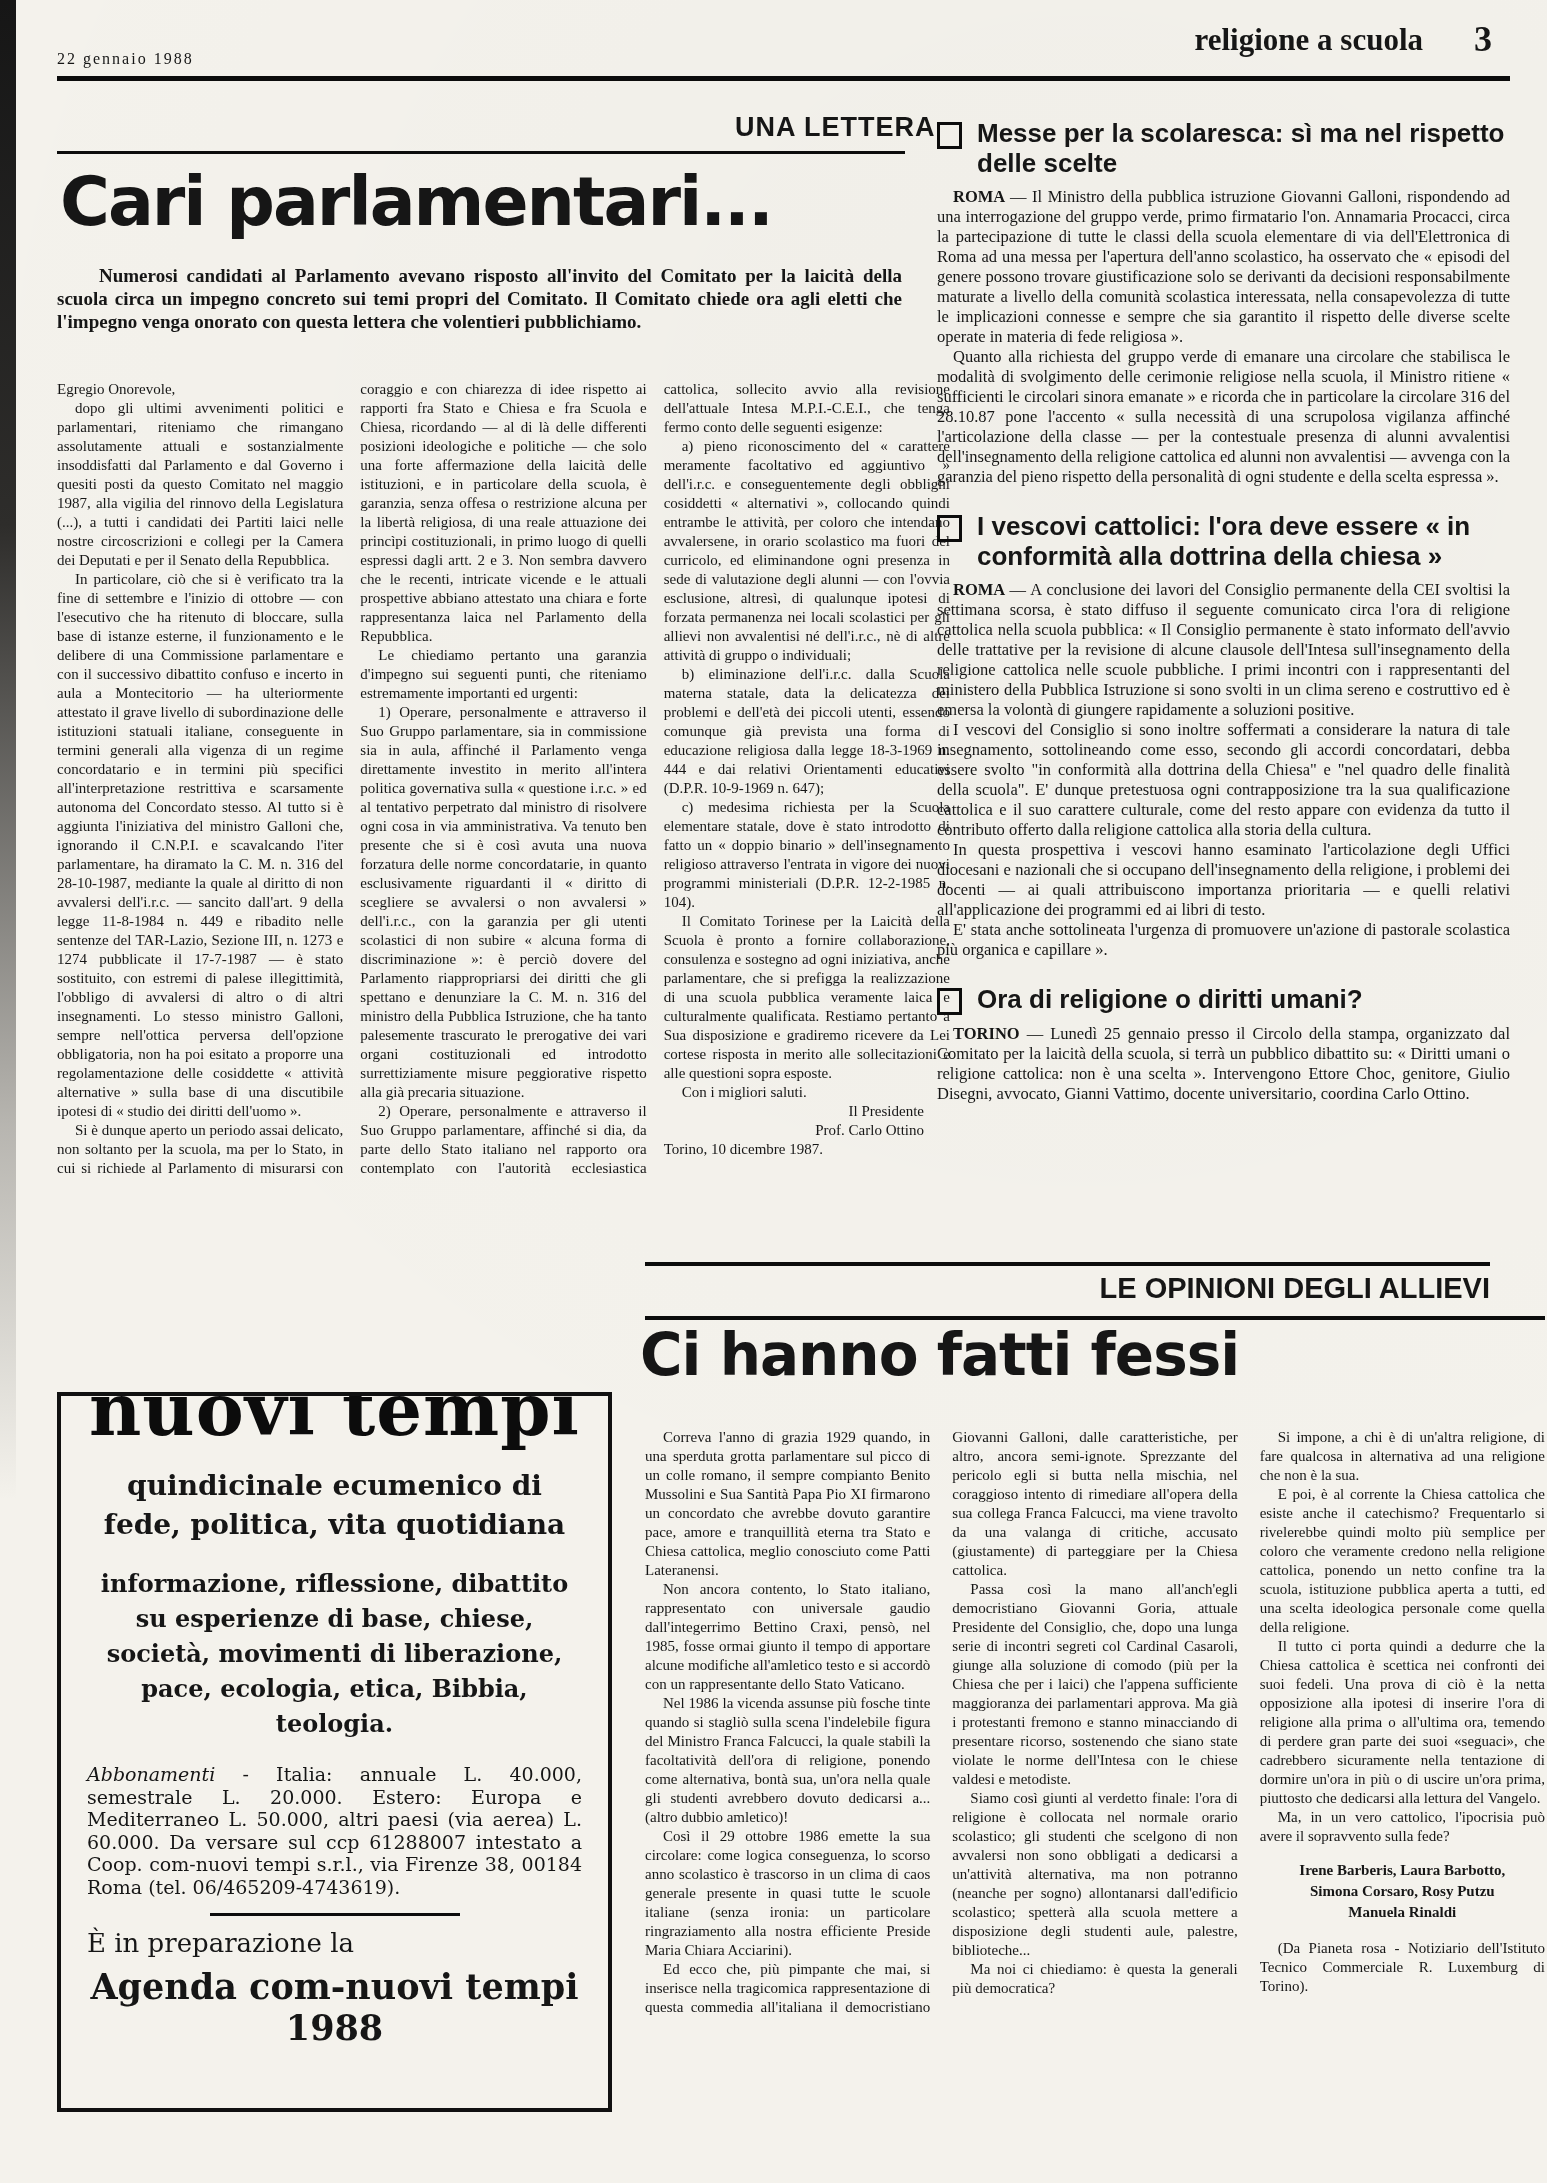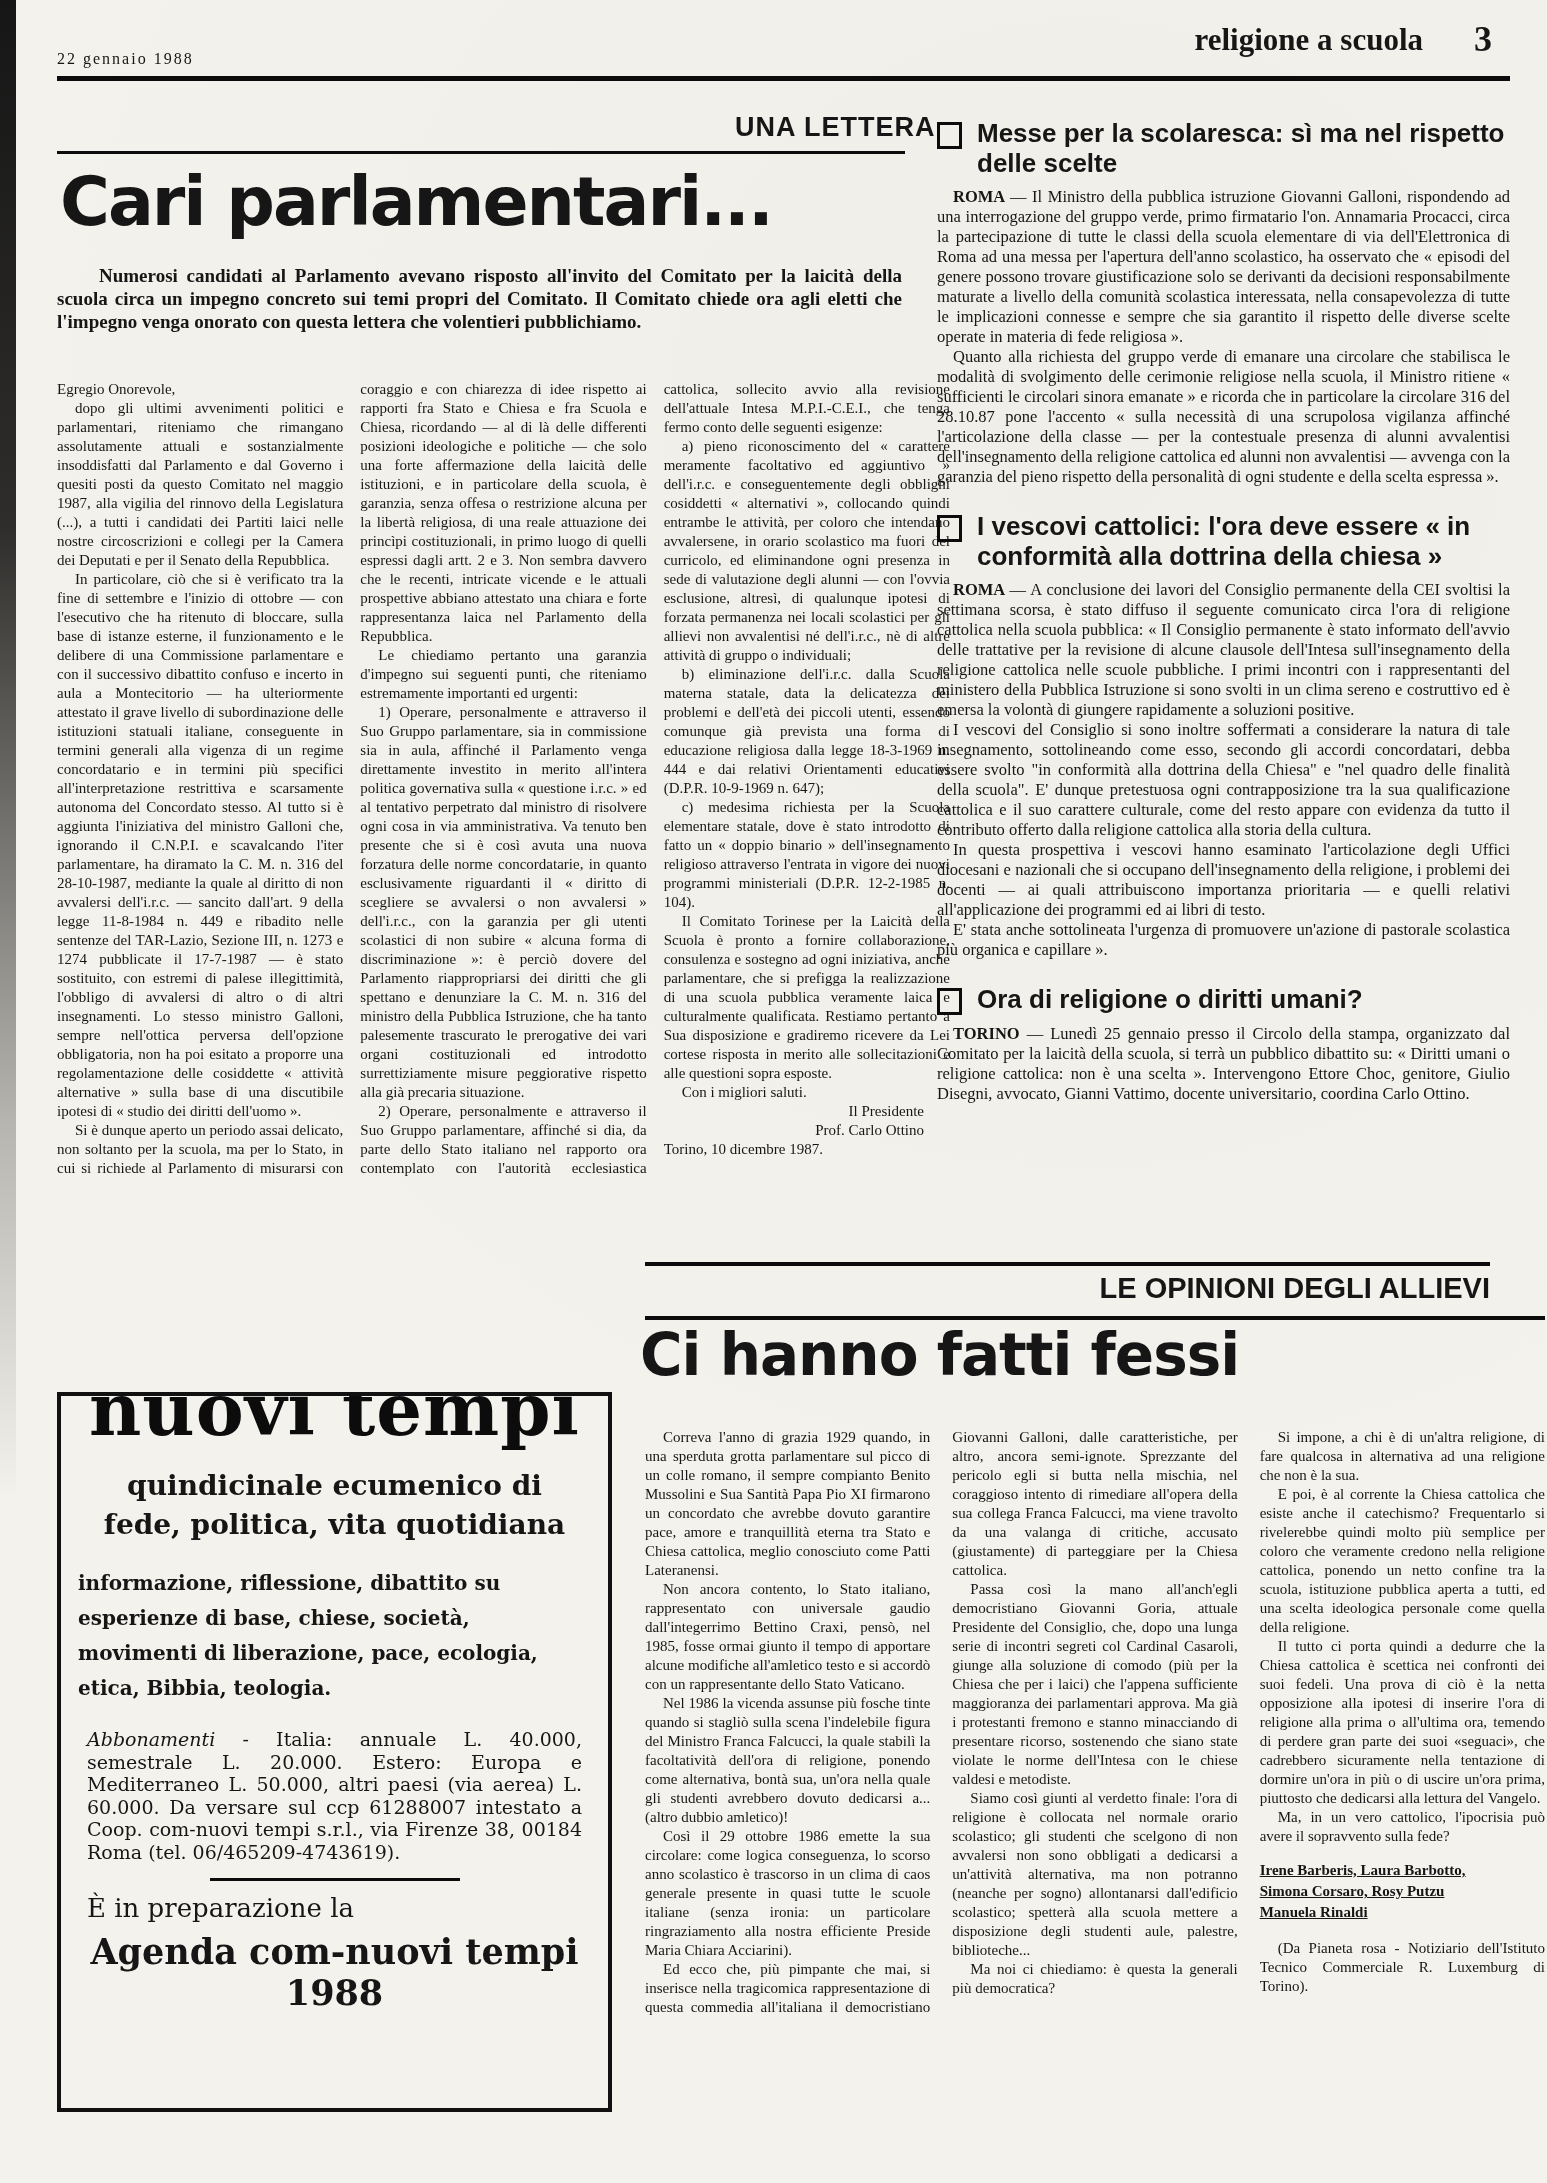--- a/index.html
+++ b/index.html
@@ -38,33 +38,33 @@
   .sq{flex:none;width:19px;height:21px;border:3px solid #0c0c0c;margin-top:4px;background:transparent;}
   .flash-body{font-size:16.5px;line-height:20px;text-align:justify;}
   .flash-body p{margin:0;text-indent:16px;}
   
   .op-rule1{left:645px;top:1262px;width:845px;height:4px;}
   .op-label{right:57px;top:1272px;font:bold 29px "Liberation Sans",sans-serif;}
   .op-rule2{left:645px;top:1316px;width:900px;height:4px;}
   .op-headline{left:640px;top:1326px;font:bold 58px/1 "DejaVu Sans",sans-serif;letter-spacing:-1px;}
   .op-cols{left:645px;top:1428px;width:900px;height:714px;column-count:3;column-gap:22px;
     font-size:15px;line-height:19px;text-align:justify;overflow:hidden;}
-  p.authors{font-weight:bold;text-align:left;text-indent:0;margin-top:14px !important;line-height:21px;text-decoration:underline;}
+  p.authors{font-weight:bold;text-align:center;text-indent:0;margin-top:14px !important;line-height:21px;}
   p.authors + p.authors{margin-top:0 !important;}
   p.source{margin-top:16px !important;}
   
   .ad{left:57px;top:1392px;width:547px;height:712px;border:4px solid #111;overflow:hidden;
     font-family:"DejaVu Serif",serif;}
   .logo-wrap{position:relative;height:128px;margin-top:14px;}
   .logo-com{position:absolute;left:68px;top:-62px;font:bold 196px/196px "DejaVu Serif",serif;letter-spacing:-8px;
     background:repeating-linear-gradient(to bottom,#0c0c0c 0 6px,rgba(0,0,0,0) 6px 10px);
     -webkit-background-clip:text;background-clip:text;color:transparent;}
   .logo-nt{position:relative;z-index:2;margin:-22px 0 0 28px;font:bold 72px/72px "DejaVu Serif",serif;letter-spacing:1px;color:#0c0c0c;}
   .ad-tagline{margin-top:20px;text-align:center;font-weight:bold;font-size:28px;line-height:39px;}
-  .ad-desc{margin:22px 17px 0;text-align:left;font-weight:bold;font-size:20px;line-height:35px;}
+  .ad-desc{margin:22px 24px 0;text-align:center;font-weight:bold;font-size:24px;line-height:35px;}
   .ad-small{margin:22px 26px 0;font-size:19px;line-height:22.5px;text-align:justify;}
   .ad-rule{width:250px;height:3px;background:#0c0c0c;margin:15px auto 0;}
   .ad-prep{margin:12px 0 0 26px;font-size:26px;}
   .ad-agenda-title{margin:8px 0 0;text-align:center;font-weight:bold;font-size:35px;}
 </style>
 </head>
 <body>
 
 <div class="page">
 

